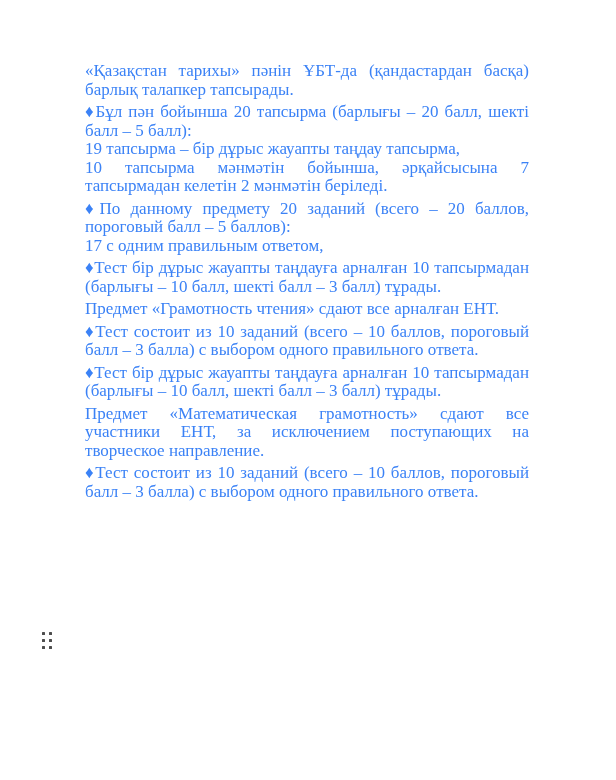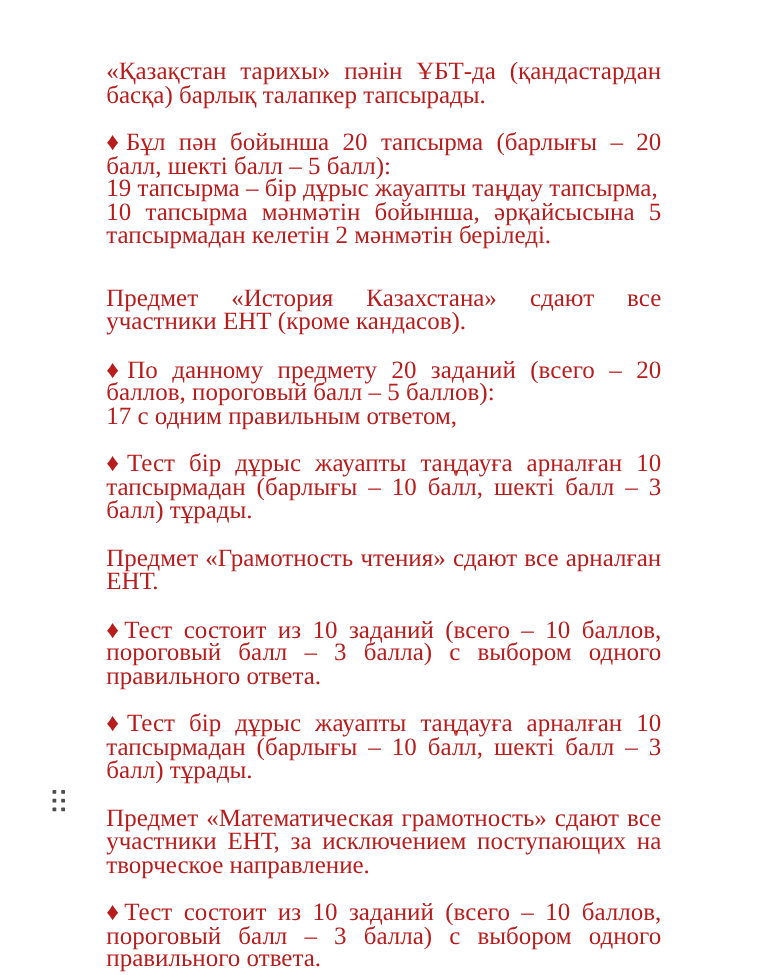--- a/index.html
+++ b/index.html
@@ -10,32 +10,32 @@
     width: 616px;
     height: 780px;
     background: #ffffff;
     position: relative;
     overflow: hidden;
     font-family: "Liberation Serif", "DejaVu Serif", serif;
   }
   .doc {
     position: absolute;
     left: 85px;
-    top: 48px;
+    top: 62px;
     width: 444px;
-    color: #b91c1c;
-    font-size: 20px;
+    color: #3b82f6;
+    font-size: 17px;
     line-height: 18.5px;
     text-align: justify;
     text-justify: inter-word;
   }
   .para {
     margin: 0;
   }
-  .gap-small { margin-top: 20px; }
+  .gap-small { margin-top: 4px; }
   .gap-large { margin-top: 32px; }
   .drag-handle {
     position: absolute;
     left: 42px;
     top: 632px;
     display: grid;
     grid-template-columns: 3px 3px;
     grid-auto-rows: 3px;
     gap: 4px 4px;
     cursor: grab;
@@ -56,22 +56,21 @@
   <span></span>
   <span></span>
   <span></span>
   <span></span>
 </div>
 
 <div class="doc">
   <p class="para">«Қазақстан тарихы» пәнін ҰБТ-да (қандастардан басқа) барлық талапкер тапсырады.</p>
   <p class="para gap-small">♦Бұл пән бойынша 20 тапсырма (барлығы – 20 балл, шекті балл – 5 балл):</p>
   <p class="para">19 тапсырма – бір дұрыс жауапты таңдау тапсырма,</p>
-  <p class="para">10 тапсырма мәнмәтін бойынша, әрқайсысына 5 тапсырмадан келетін 2 мәнмәтін беріледі.</p>
-  <p class="para gap-large">Предмет «История Казахстана» сдают все участники ЕНТ (кроме кандасов).</p>
+  <p class="para">10 тапсырма мәнмәтін бойынша, әрқайсысына 7 тапсырмадан келетін 2 мәнмәтін беріледі.</p>
   <p class="para gap-small">♦По данному предмету 20 заданий (всего – 20 баллов, пороговый балл – 5 баллов):</p>
   <p class="para">17 с одним правильным ответом,</p>
   <p class="para gap-small">♦Тест бір дұрыс жауапты таңдауға арналған 10 тапсырмадан (барлығы – 10 балл, шекті балл – 3 балл) тұрады.</p>
   <p class="para gap-small">Предмет «Грамотность чтения» сдают все арналған ЕНТ.</p>
   <p class="para gap-small">♦Тест состоит из 10 заданий (всего – 10 баллов, пороговый балл – 3 балла) с выбором одного правильного ответа.</p>
   <p class="para gap-small">♦Тест бір дұрыс жауапты таңдауға арналған 10 тапсырмадан (барлығы – 10 балл, шекті балл – 3 балл) тұрады.</p>
   <p class="para gap-small">Предмет «Математическая грамотность» сдают все участники ЕНТ, за исключением поступающих на творческое направление.</p>
   <p class="para gap-small">♦Тест состоит из 10 заданий (всего – 10 баллов, пороговый балл – 3 балла) с выбором одного правильного ответа.</p>
 </div>
 

